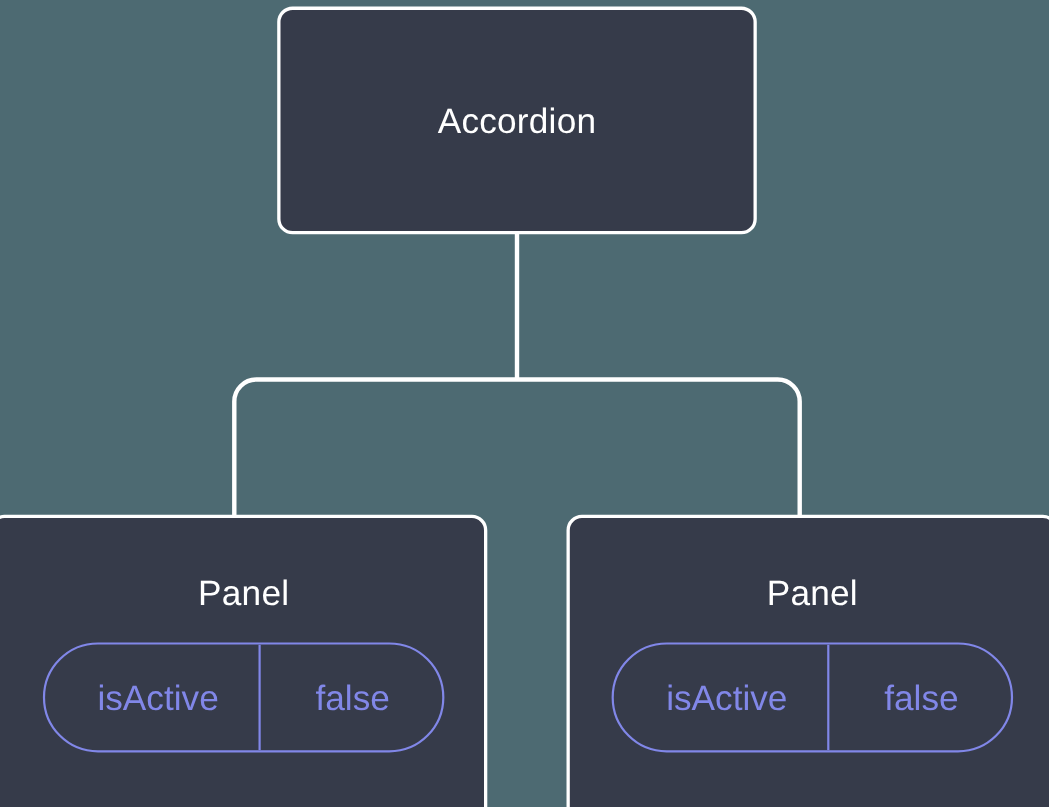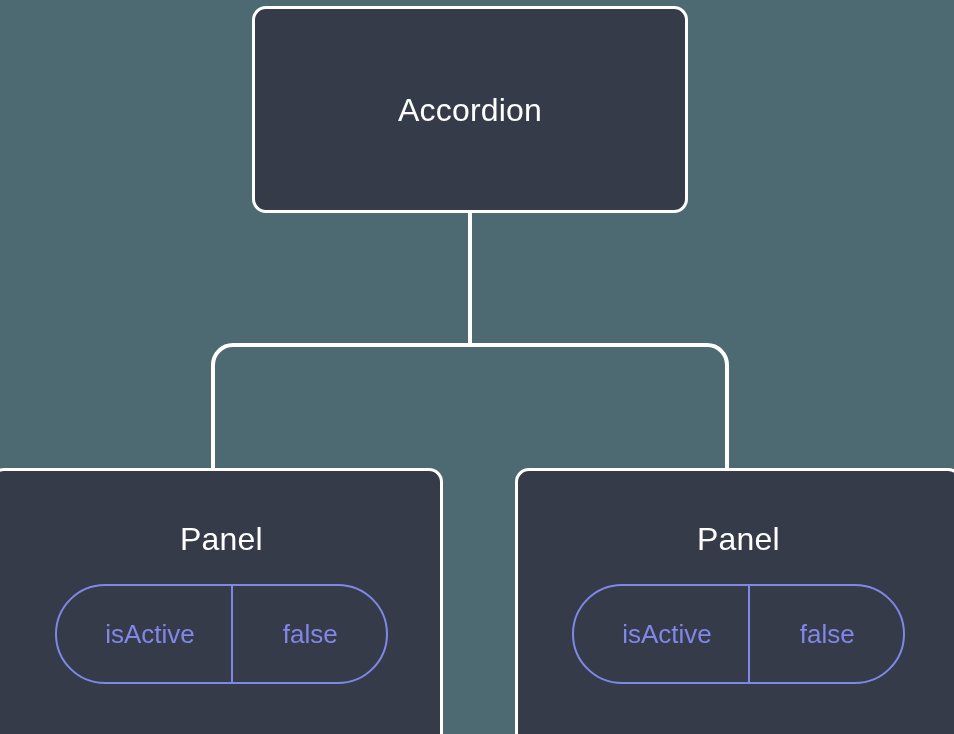--- a/index.html
+++ b/index.html
@@ -97,21 +97,21 @@
     border: 2px solid #8187e8;
     border-radius: 50px;
     background: transparent;
     overflow: hidden;
   }
   .pill-key, .pill-value {
     display: flex;
     align-items: center;
     justify-content: center;
     color: #8187e8;
-    font-size: 26px;
+    font-size: 32px;
     line-height: 1;
     white-space: nowrap;
     box-sizing: border-box;
   }
   .pill-key {
     padding: 0 36px 0 48px;
   }
   .pill-value {
     padding: 0 48px 0 50px;
     border-left: 2px solid #8187e8;

